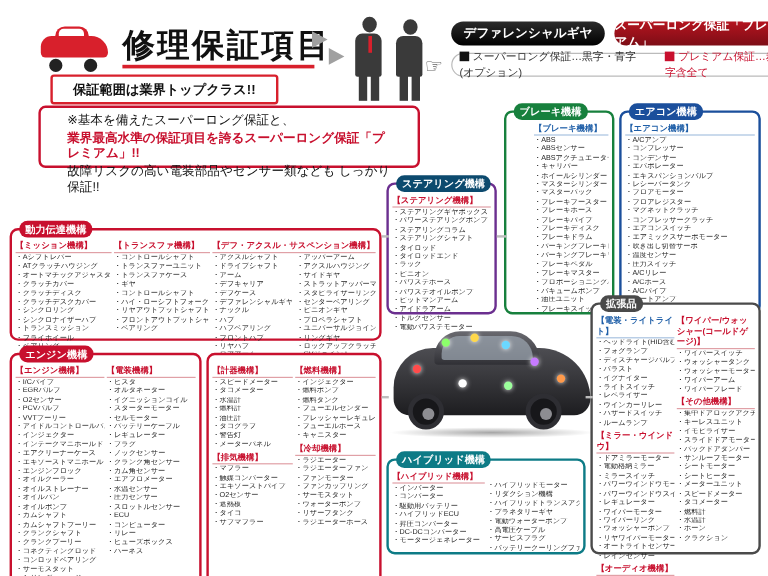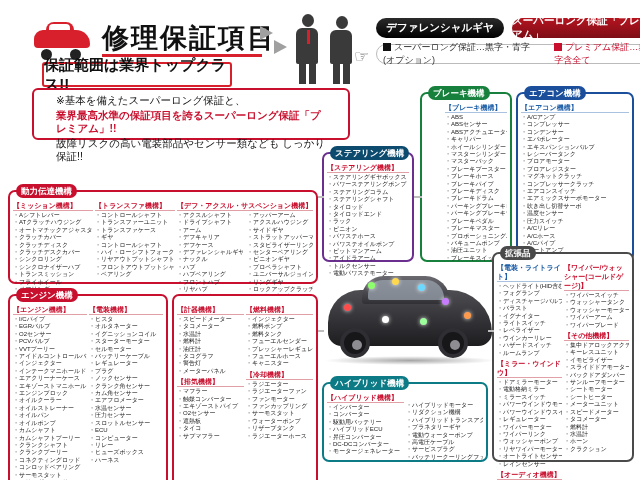--- a/index.html
+++ b/index.html
@@ -17,21 +17,21 @@
   .car-body{position:absolute;left:0;top:8px;width:56px;height:18px;background:#d8202c;border-radius:9px 14px 4px 4px;}
   .car-roof{position:absolute;left:12px;top:0px;width:28px;height:12px;background:#d8202c;border-radius:8px 8px 0 0;}
   .car-win{position:absolute;left:15px;top:2px;width:21px;height:8px;background:#fff;border-radius:4px 4px 0 0;}
   .car-wheel{position:absolute;bottom:-4px;width:11px;height:11px;border-radius:50%;background:#222;}
   .car-wheel.l{left:7px;}
   .car-wheel.r{left:36px;}
 
   .title-main{position:absolute;left:78px;top:20px;font-size:27px;font-weight:bold;letter-spacing:2px;color:#111;}
   .title-underline{position:absolute;left:78px;top:54px;width:160px;height:3px;background:#d8202c;}
   .sub-ribbon{position:absolute;left:18px;top:62px;width:186px;height:21px;border:2px solid #d8202c;border-radius:3px;
-     display:flex;align-items:center;justify-content:center;font-size:15px;font-weight:bold;color:#111;background:#fff;}
+     display:flex;align-items:center;justify-content:center;font-size:11px;font-weight:bold;color:#111;background:#fff;}
   .redbox{position:absolute;left:8px;top:88px;width:318px;height:52px;border:2px solid #c8102e;border-radius:6px;background:#fff;
      padding:4px 22px;box-sizing:border-box;}
   .redbox p{margin:0 0 2px 0;font-size:10.5px;line-height:13px;color:#111;}
   .redbox .hi{color:#c8102e;font-weight:bold;}
 
   
   .people{position:absolute;left:266px;top:6px;width:80px;height:80px;}
   .pr{position:absolute;background:#3a3a3a;}
   .torso1{left:6px;top:22px;width:22px;height:36px;border-radius:6px 6px 2px 2px;}
   .head1{left:12px;top:8px;width:12px;height:13px;border-radius:50%;}

